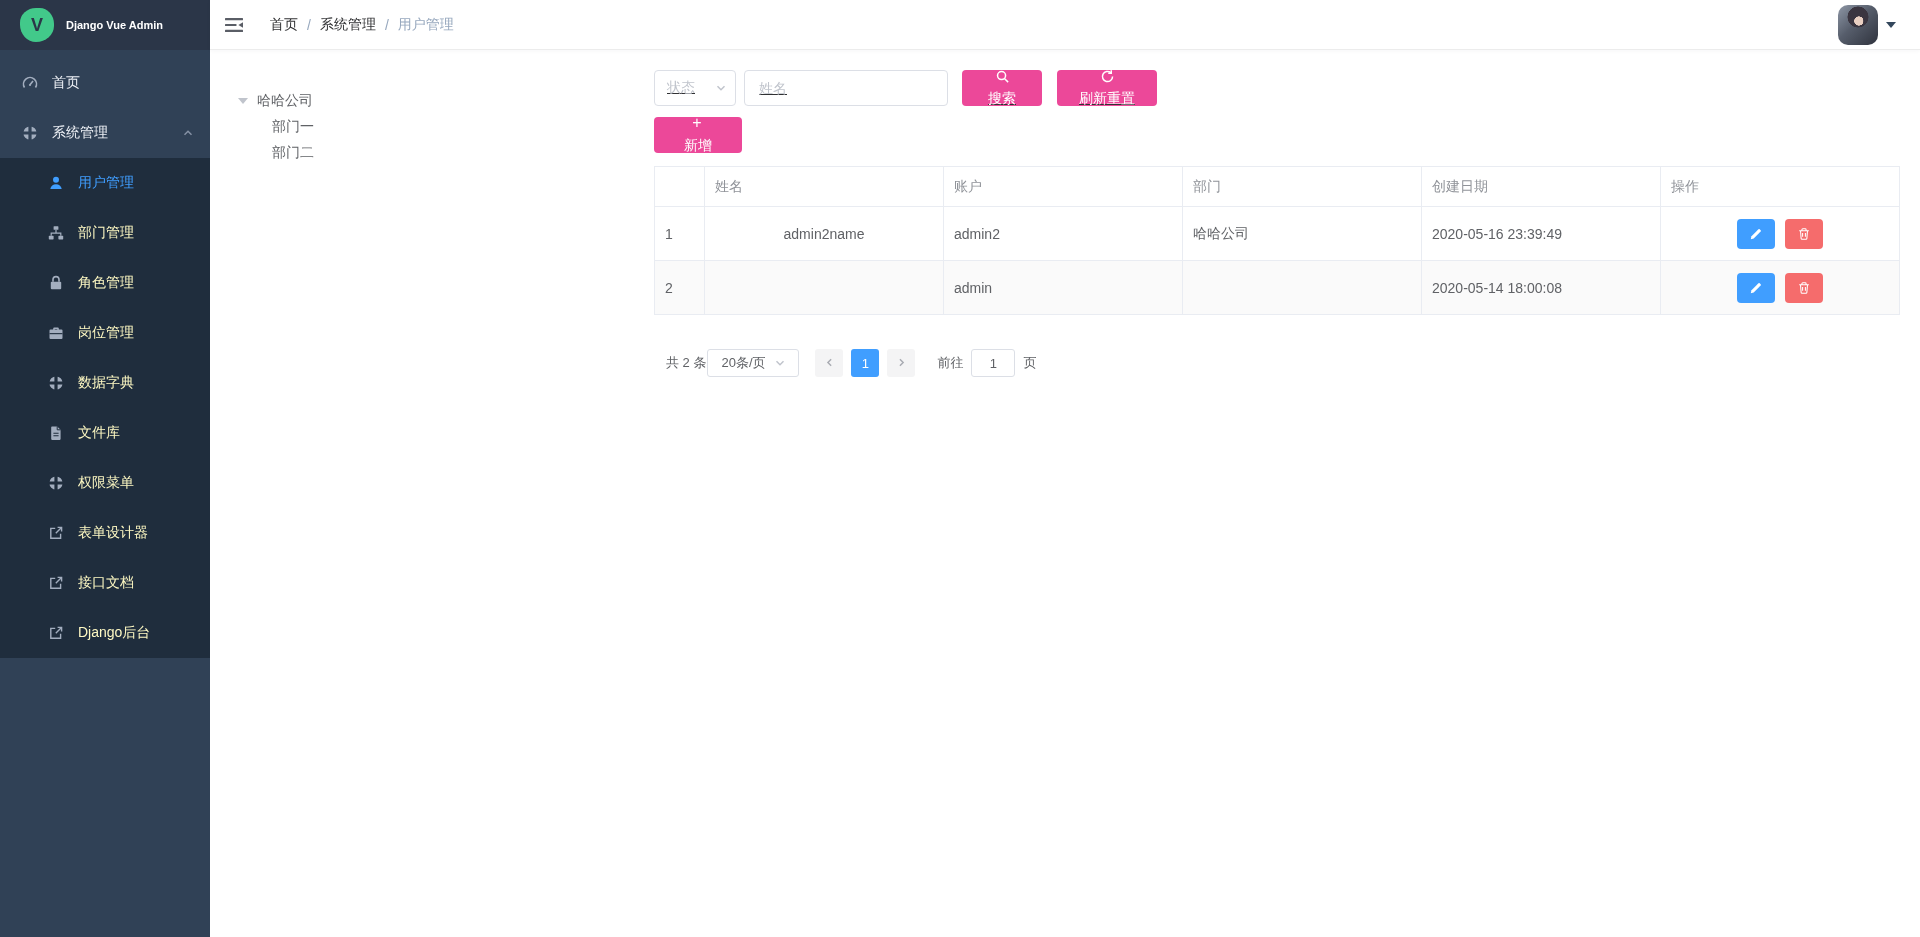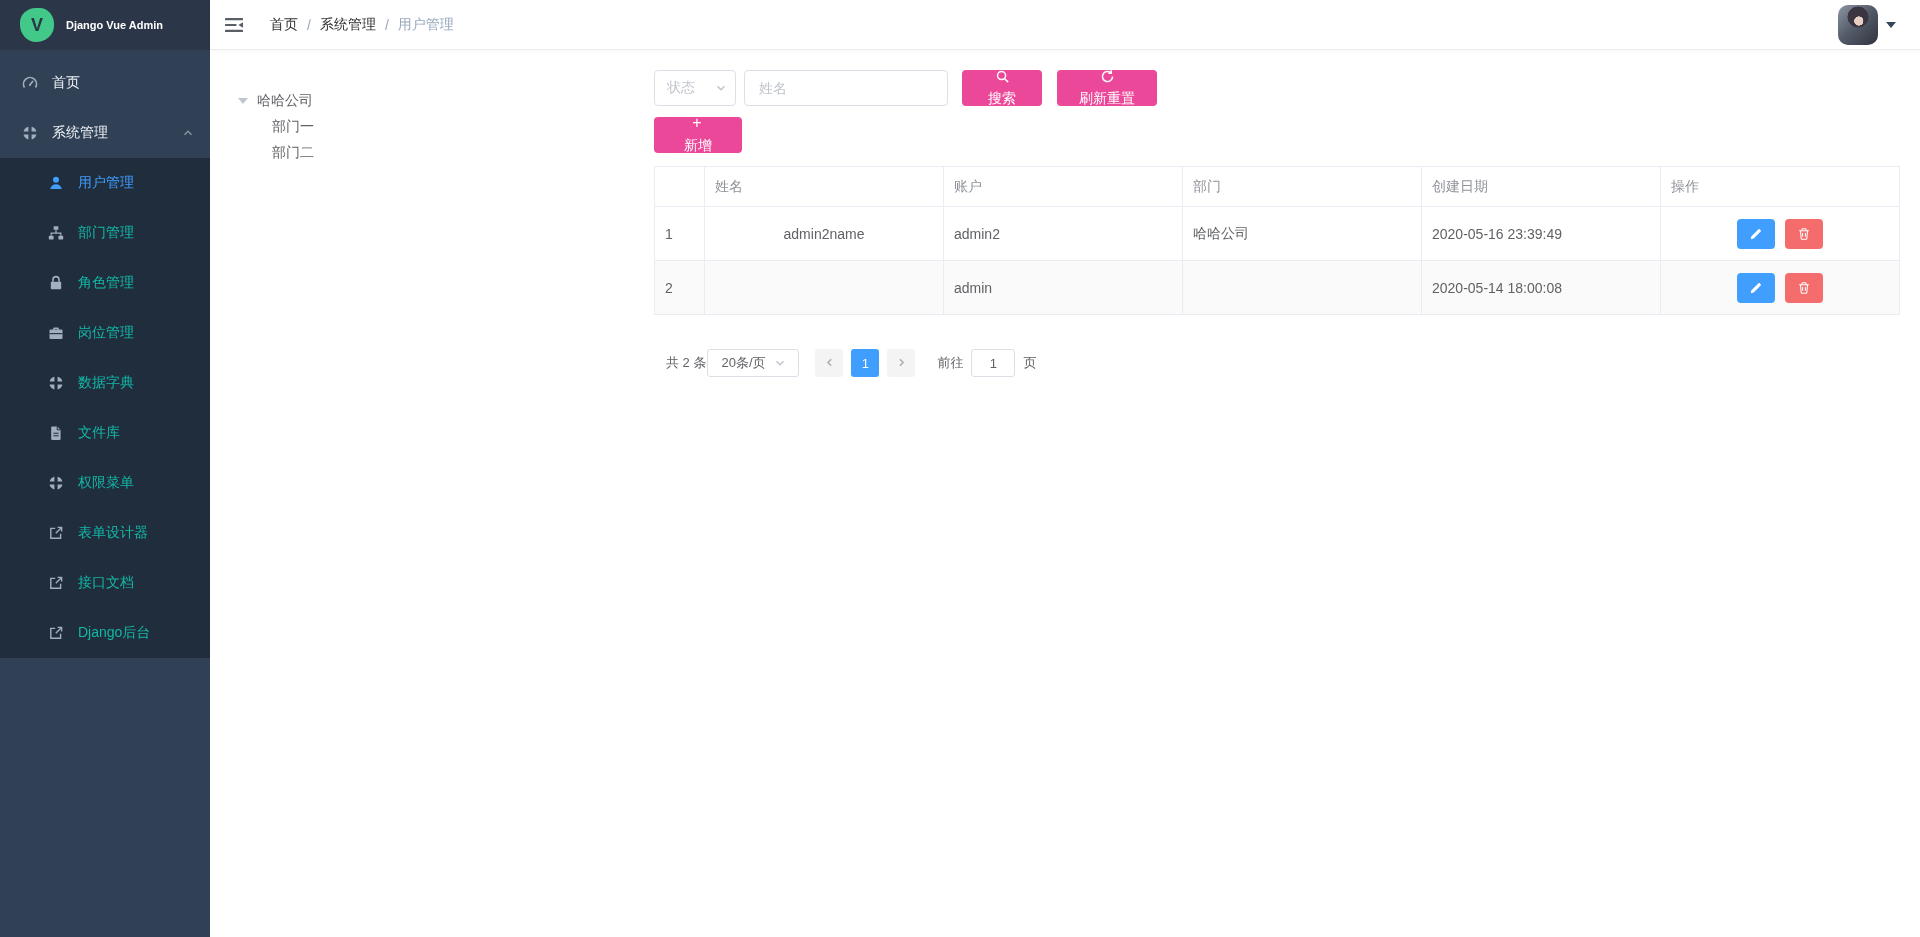--- a/index.html
+++ b/index.html
@@ -13,21 +13,21 @@
   .logo-blob { width:34px; height:34px; background:#42c98a; border-radius:50% 44% 56% 50% / 46% 50% 50% 54%;
                display:flex; align-items:center; justify-content:center; color:#2b3648; font-weight:bold; font-size:18px; }
   .logo-title { color:#fff; font-weight:bold; font-size:11px; }
   .menu { flex:1; padding-top:8px; --cutbg:#304156; }
   .menu-item { height:50px; display:flex; align-items:center; padding:0 16px 0 22px; gap:14px;
                color:#eef1f6; font-size:14px; cursor:pointer; }
   .menu-item .mi-icon { width:16px; height:16px; color:#a3aebf; display:inline-flex; flex-shrink:0; }
   .menu-item .grow { flex:1; }
   .chev { width:12px; height:12px; color:#8591a5; display:inline-flex; }
   .submenu { background:#1f2d3d; --cutbg:#1f2d3d; }
-  .submenu .menu-item { padding-left:48px; color:#14b8a6; }
+  .submenu .menu-item { padding-left:48px; color:#fef9c3; }
   .submenu .menu-item.active { color:#409eff; }
   .submenu .menu-item.active .mi-icon { color:#409eff; }
 
   
   .main { flex:1; display:flex; flex-direction:column; background:#fff; }
   .navbar { height:50px; flex-shrink:0; display:flex; align-items:center; padding:0 24px 0 14px;
             border-bottom:1px solid #ececec; box-shadow:0 1px 4px rgba(0,21,41,.04); }
   .hamburger { width:20px; height:20px; color:#5a5e66; cursor:pointer; display:inline-flex; }
   .breadcrumb { margin-left:26px; font-size:14px; display:flex; align-items:center; }
   .crumb { color:#303133; cursor:pointer; }
@@ -48,21 +48,21 @@
   .el-input { width:100%; height:36px; border:1px solid #dcdfe6; border-radius:4px; padding:0 14px;
               font-size:14px; color:#606266; outline:none; font-family:inherit; }
   .el-input::placeholder { color:#c0c4cc; }
   .tree { margin-top:18px; font-size:14px; color:#606266; }
   .tree-node { height:26px; display:flex; align-items:center; cursor:pointer; }
   .tree-caret { width:0; height:0; border-left:5px solid transparent; border-right:5px solid transparent;
                 border-top:6px solid #c0c4cc; margin:0 9px 0 8px; }
   .tree-child { padding-left:42px; }
 
   .right-panel { flex:1; margin-left:14px; }
-  .filter-row { display:flex; align-items:center; }
+  .filter-row { display:flex; align-items:center;text-decoration:underline; }
   .el-select { width:82px; height:36px; border:1px solid #dcdfe6; border-radius:4px; display:flex;
                align-items:center; padding:0 8px 0 12px; cursor:pointer; }
   .el-select .ph { color:#c0c4cc; font-size:14px; flex:1; }
   .sel-chev { width:12px; height:12px; color:#c0c4cc; display:inline-flex; }
   .name-input { width:204px; margin-left:8px; }
   .btn { border:none; border-radius:4px; height:36px; display:inline-flex; align-items:center;
          justify-content:center; gap:6px; font-size:14px; color:#fff; cursor:pointer; font-family:inherit; }
   .btn-primary { background:#ec4899;flex-direction:column; }
   .btn-search { width:80px; margin-left:14px; }
   .btn-reset { width:100px; margin-left:15px; }

